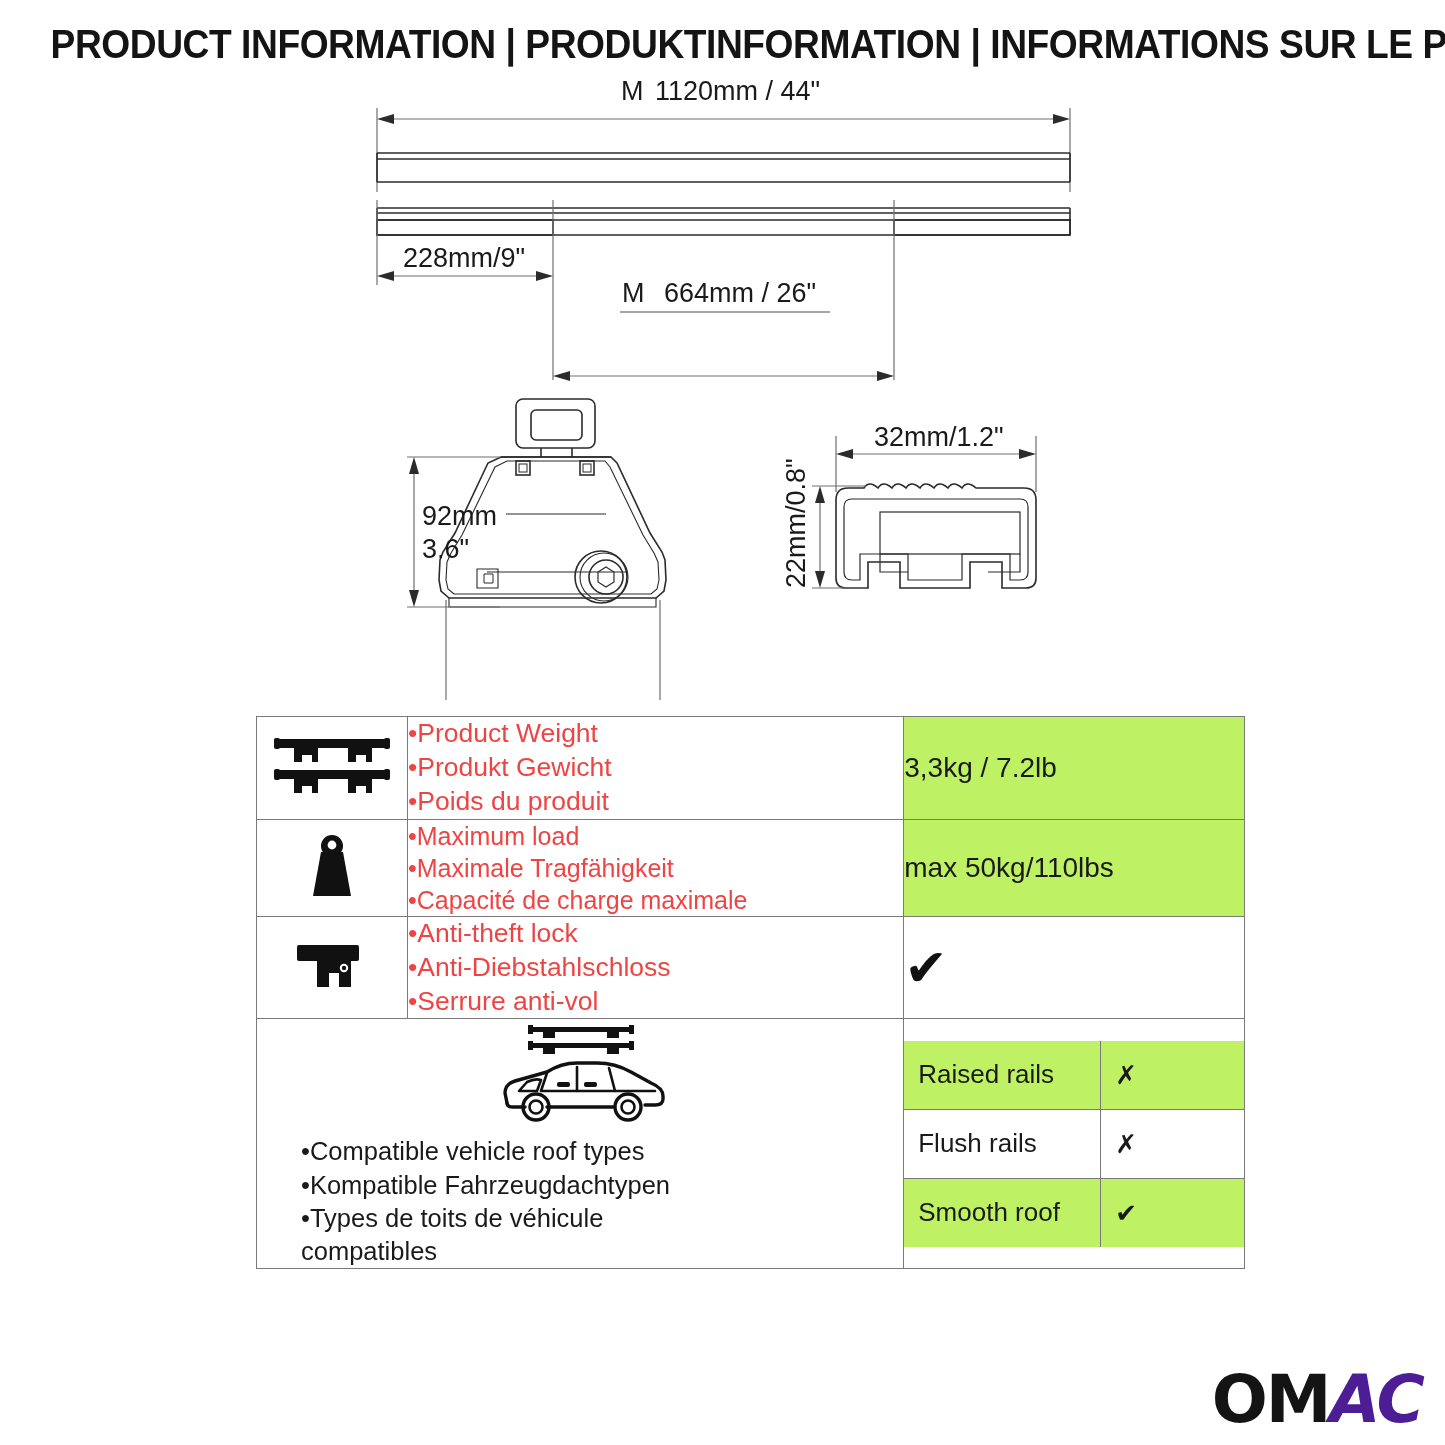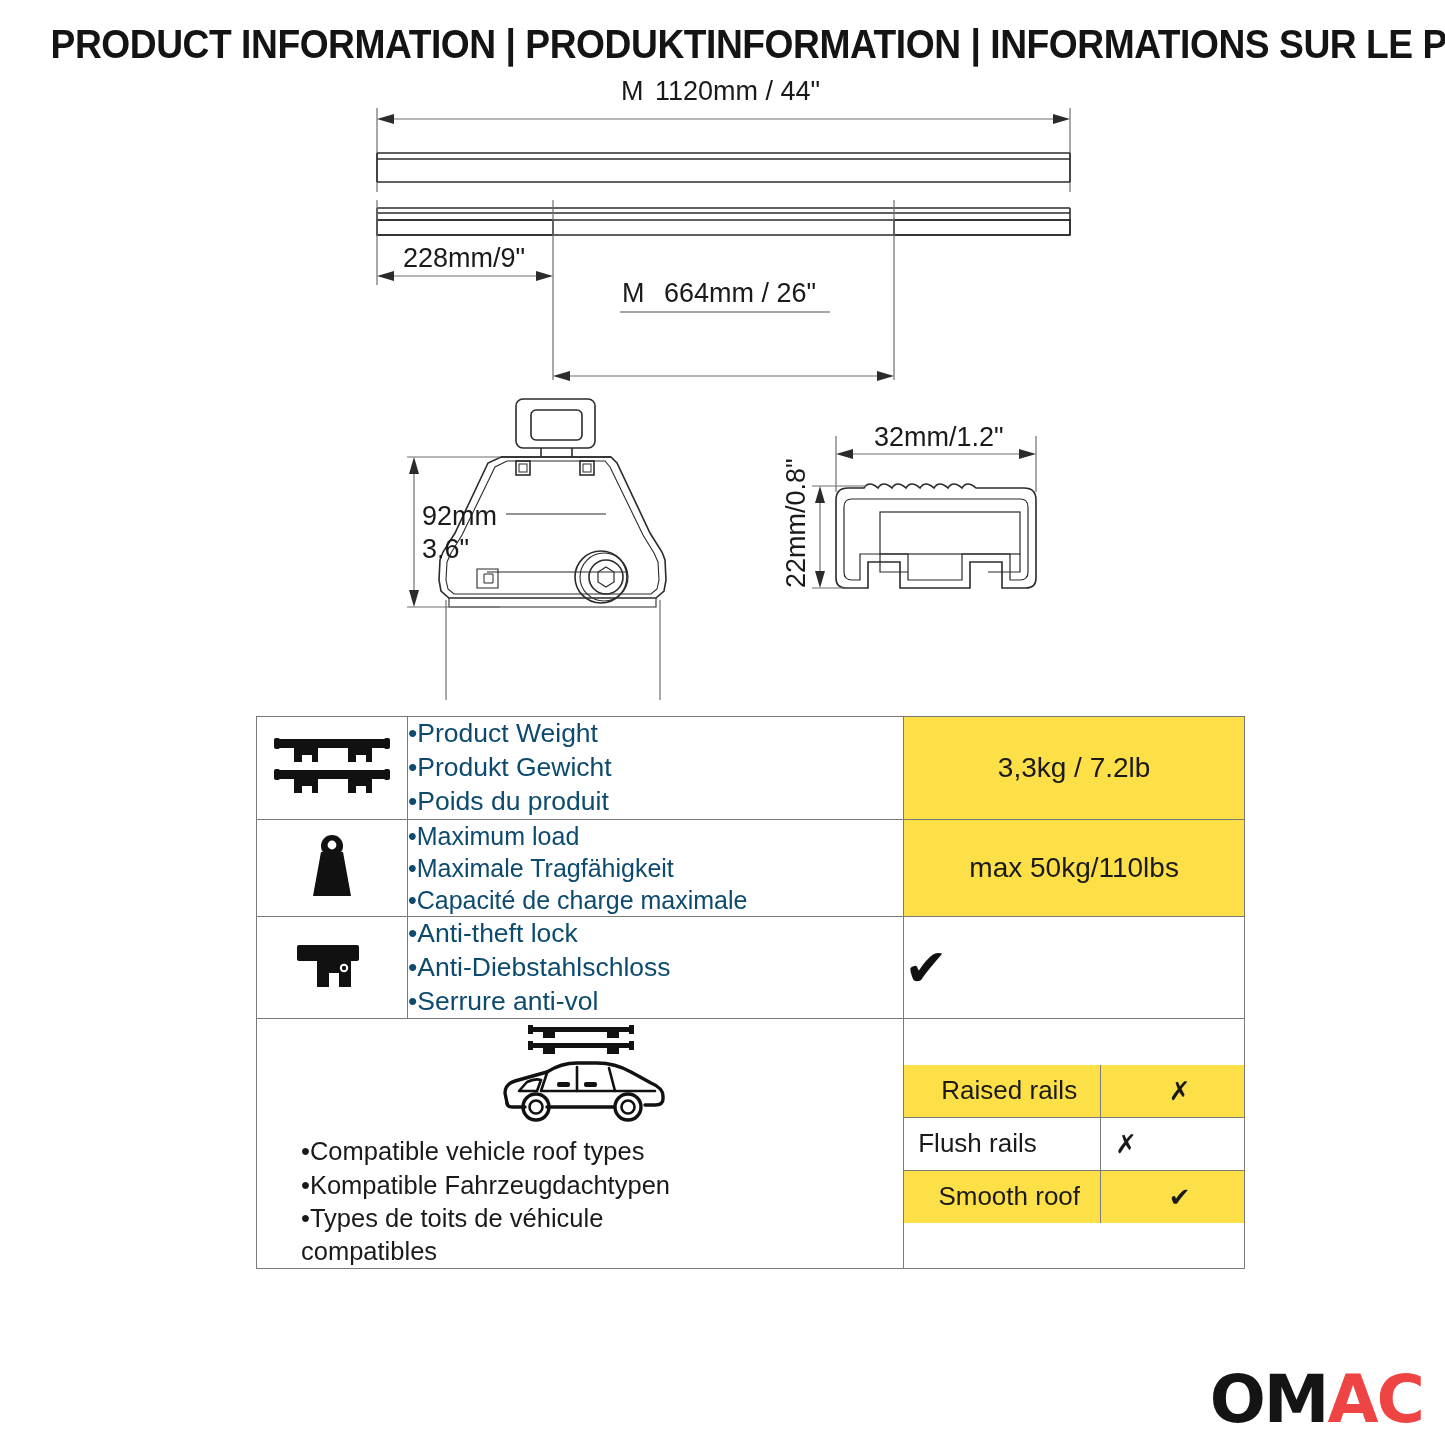--- a/index.html
+++ b/index.html
@@ -53,40 +53,40 @@
   .cell-icon {
     width: 150px;
     text-align: center;
     padding: 6px 4px;
   }
   .cell-label {
     padding: 8px 6px 8px 4px;
     font-size: 26.5px;
     line-height: 1.28;
     white-space: nowrap;
-    color: #0c4a6e;
+    color: #ef4444;
   }
   .cell-label.wide { font-size: 25px; margin-top: 43px; }
   .cell-value {
     padding-left: 22px;
     font-size: 28px;
     color: #1a1a1a;
   }
-  .shade { background: #fde047; text-align: center; }
+  .shade { background: #bef264; }
 
   .bullet-line { display: block; }
 
   
   .roof-table {
     width: 100%;
     border-collapse: collapse;
   }
   .roof-table td {
     border: 1.5px solid #7a7a7a;
-    height: 52px;
+    height: 68px;
     font-size: 26px;
     padding: 0 0 0 14px;
     color: #1a1a1a;
   }
   .roof-table tr td:first-child { border-left: none; width: 182px; }
   .roof-table tr td:last-child { border-right: none; }
   .roof-table tr:first-child td { border-top: none; }
   .roof-table tr:last-child td { border-bottom: none; }
   .mark {
     font-size: 27px;
@@ -119,21 +119,21 @@
   .logo {
     position: absolute;
     right: 22px; bottom: 12px;
     font-family: "DejaVu Sans", sans-serif;
     font-weight: 700;
     font-size: 66px;
     letter-spacing: -2px;
     line-height: 1;
   }
   .logo .b { color: #141414; margin-top: 6px; }
-  .logo .r { color: #ef4444; }
+  .logo .r { color: #4c1d95; font-style: italic; }
 </style>
 </head>
 <body>
 
 <div class="page-title">PRODUCT INFORMATION | PRODUKTINFORMATION | INFORMATIONS SUR LE PRODUIT</div>
 
 <div class="drawing">
 <svg width="1445" height="620" viewBox="0 0 1445 620" xmlns="http://www.w3.org/2000/svg">
   <g fill="none" stroke="#2b2b2b" stroke-width="1.6">
 

